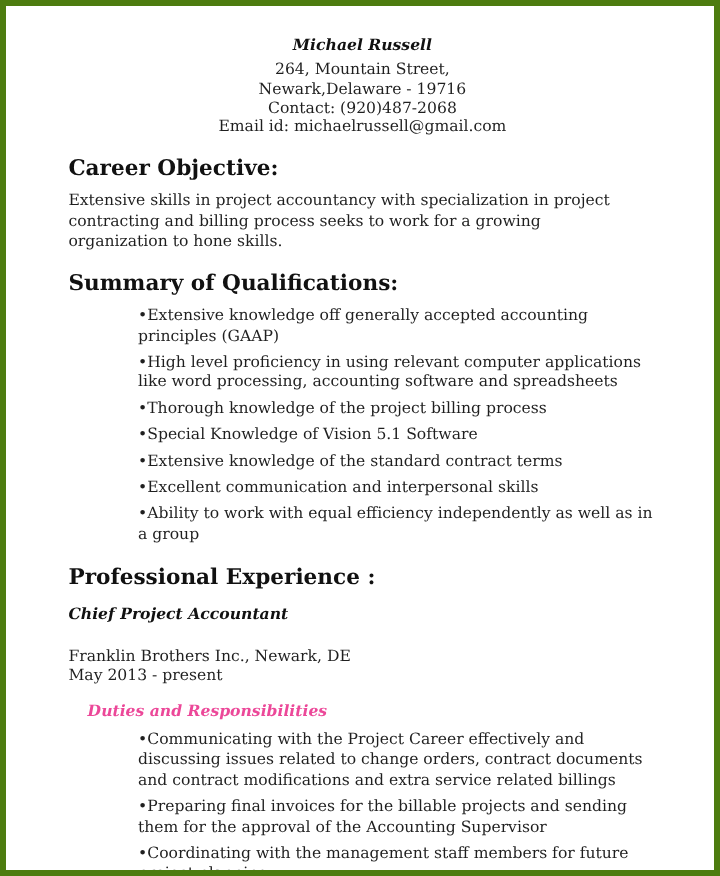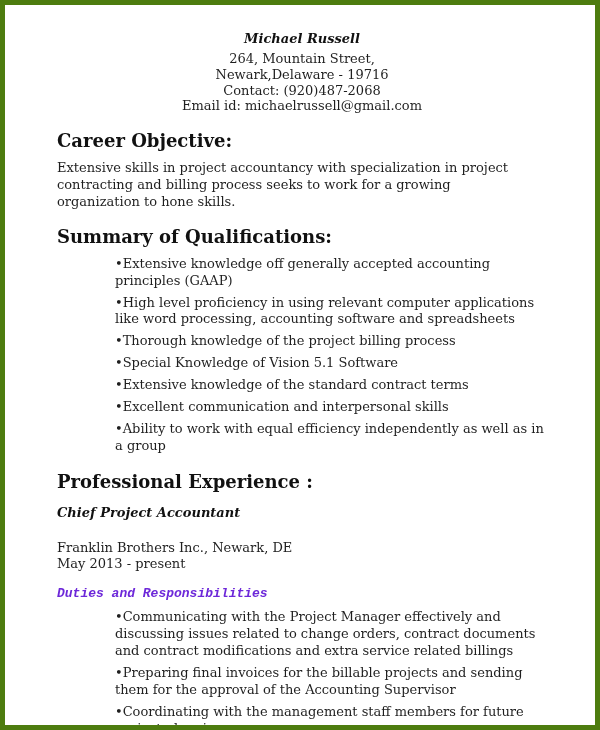--- a/index.html
+++ b/index.html
@@ -59,23 +59,22 @@
     color: #111;
     margin: 12px 0 18px 0;
   }
   .job-line {
     line-height: 1.25;
     margin: 0;
   }
   .duties-heading {
     font-weight: bold;
     font-style: italic;
-    color: #6d28d9;
-    margin: 14px 0 6px 0;
-    font-family: Liberation Mono, monospace;
+    color: #ec4899;
+    margin: 14px 0 6px 16px;
   }
 </style>
 </head>
 <body>
 
 <div class="page">
 
   <div class="header">
     <div class="name">Michael Russell</div>
     <div class="hline">264, Mountain Street,</div>
@@ -108,21 +107,21 @@
 
   <div class="section-heading">Professional Experience :</div>
 
   <div class="job-title">Chief Project Accountant</div>
   <p class="job-line">Franklin Brothers Inc., Newark, DE</p>
   <p class="job-line">May 2013 - present</p>
 
   <div class="duties-heading">Duties and Responsibilities</div>
   <ul class="bullets">
 
-      <li><span class="bullet">•</span><span>Communicating with the Project Manager effectively and discussing issues related to change orders, contract documents and contract modifications and extra service related billings</span></li>
+      <li><span class="bullet">•</span><span>Communicating with the Project Career effectively and discussing issues related to change orders, contract documents and contract modifications and extra service related billings</span></li>
 
       <li><span class="bullet">•</span><span>Preparing final invoices for the billable projects and sending them for the approval of the Accounting Supervisor</span></li>
 
 
       <li><span class="bullet">•</span><span>Coordinating with the management staff members for future project planning</span></li>
     </ul>
 
 </div>
 
 </body></html>

